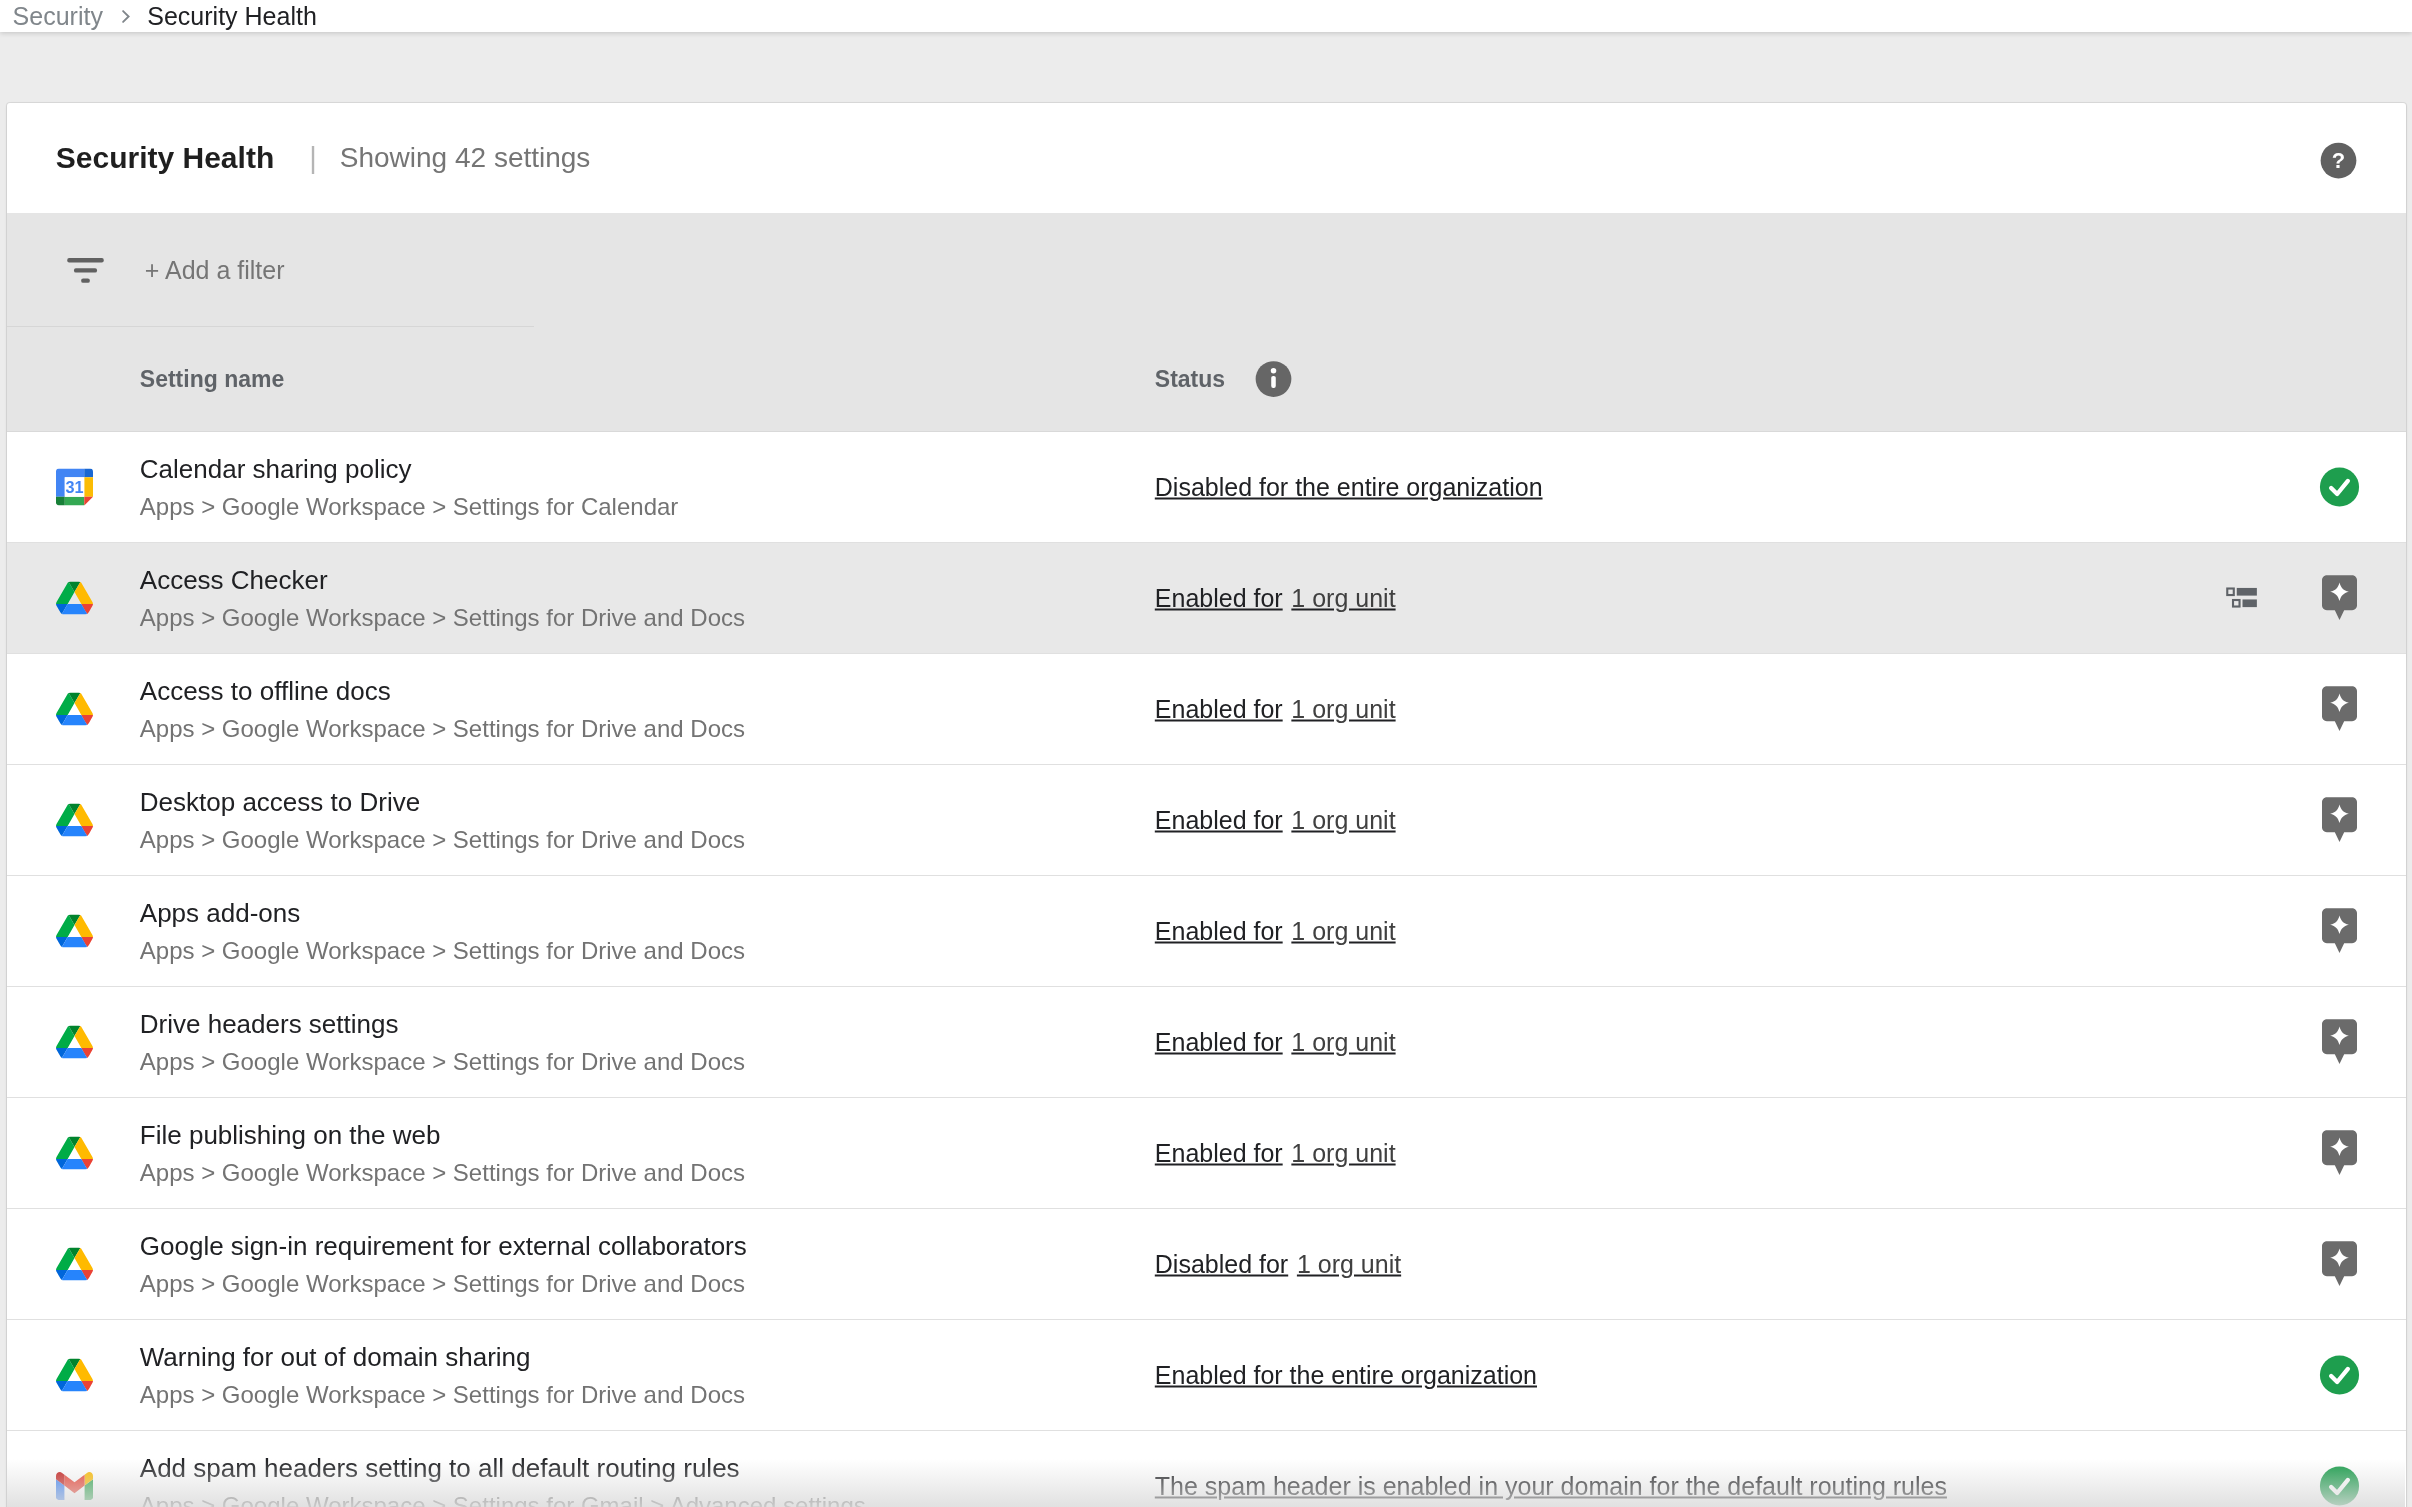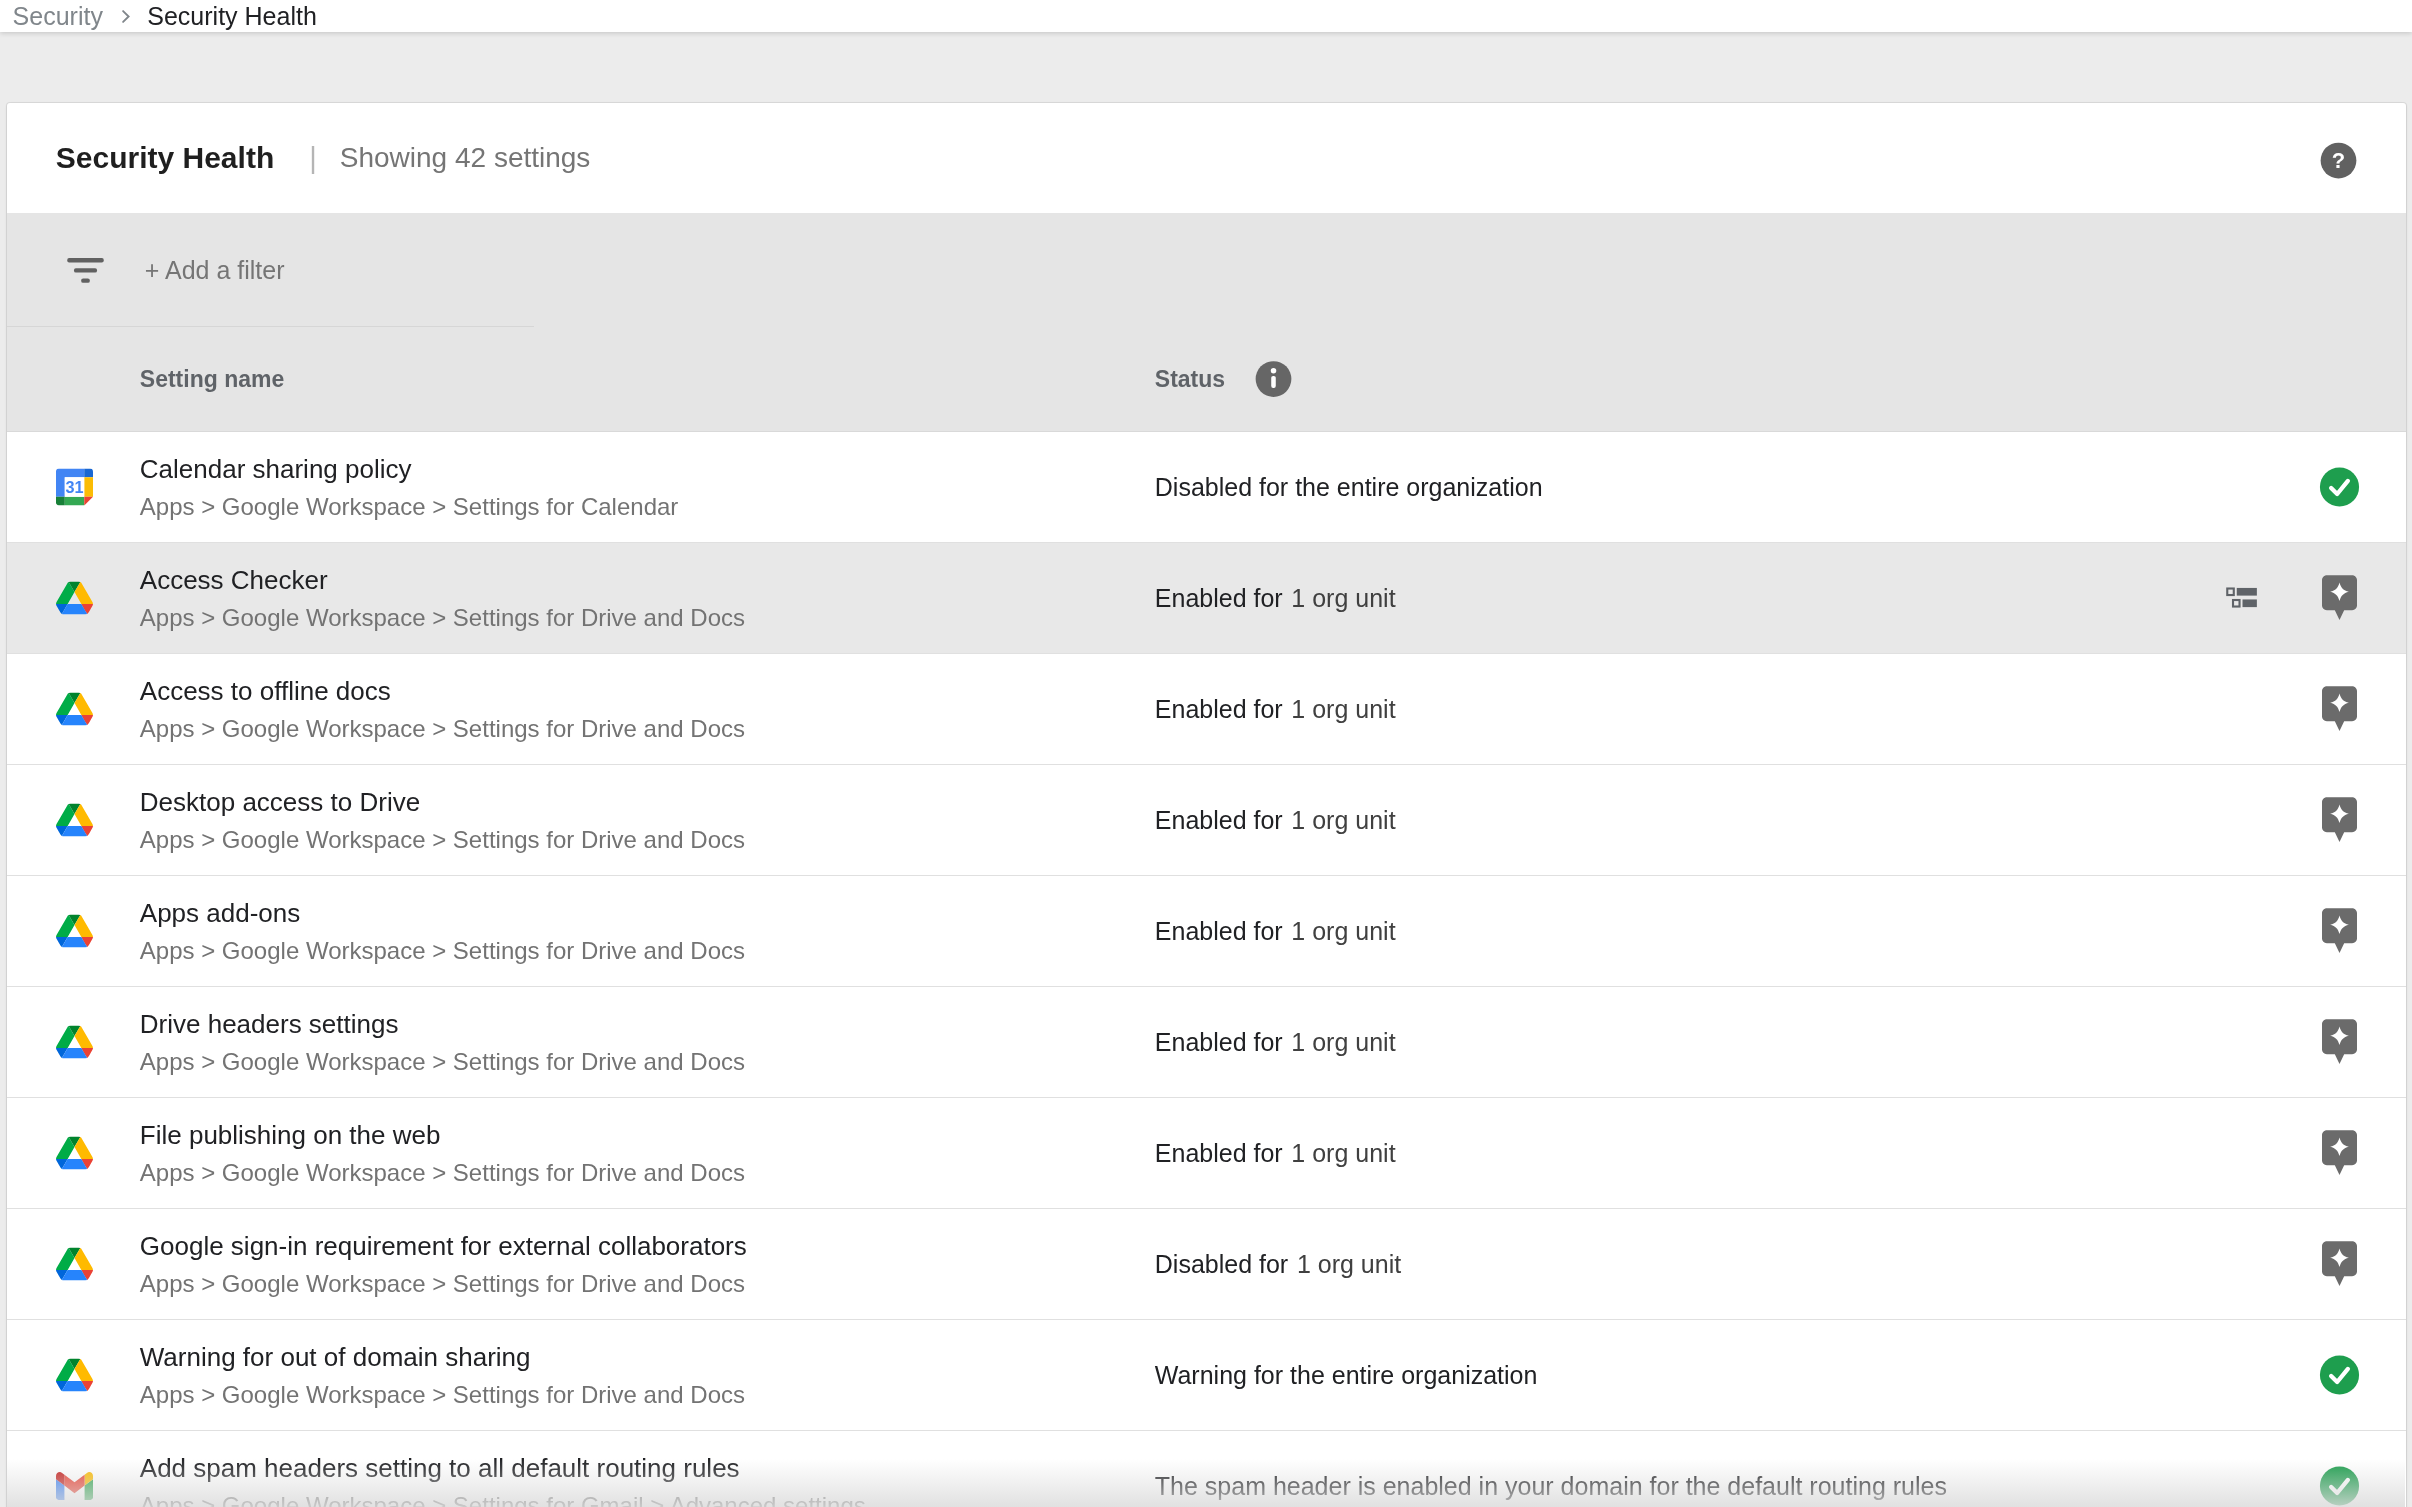--- a/index.html
+++ b/index.html
@@ -51,21 +51,21 @@
   .row.selected{background:#e8e8e8;}
   .app-icon{position:absolute;left:49px;top:50%;transform:translateY(-50%);width:37px;display:flex;justify-content:center;}
   .app-icon svg{display:block;}
   svg[data-app="calendar"]{width:37px;height:37px;}
   svg[data-app="drive"]{width:37px;height:33px;}
   svg[data-app="gmail"]{width:37px;height:28px;}
   .text-block{position:absolute;left:133px;top:50%;transform:translateY(-50%);}
   .title{font-size:26px;color:#202124;line-height:33px;white-space:nowrap;}
   .path{font-size:24px;color:#737373;line-height:31px;margin-top:4.9px;white-space:nowrap;}
   .status{position:absolute;left:1148px;top:50%;transform:translateY(-50%);
-    display:flex;align-items:baseline;gap:8.7px;font-size:25px;color:#202124;white-space:nowrap;}
+    display:flex;align-items:baseline;gap:8.7px;font-size:25px;color:#202124;white-space:nowrap;text-decoration:underline;}
   .status-link{color:#404040;text-decoration:none;cursor:pointer;text-align:right;}
   .org-units-icon{position:absolute;right:147px;top:50%;transform:translateY(-50%);display:flex;}
   .org-units-icon svg{width:33px;height:23px;display:block;}
   .indicator{position:absolute;right:44px;top:50%;transform:translateY(-50%);
     width:45px;display:flex;justify-content:center;align-items:center;}
   svg[data-indicator="check"]{width:41px;height:41px;}
   svg[data-indicator="recommendation"]{width:35px;height:46px;cursor:pointer;}
   
   .bottom-fade{
     position:absolute;left:6.8px;right:6.8px;top:1459px;height:49px;z-index:5;pointer-events:none;
@@ -386,21 +386,21 @@
         <path fill="#2684fc" d="m59.8 53h-32.3l-13.75 23.8c1.35.8 2.9 1.2 4.5 1.2h50.8c1.6 0 3.15-.45 4.5-1.2z"></path>
         <path fill="#ffba00" d="m73.4 26.5-12.7-22c-.8-1.4-1.95-2.5-3.3-3.3l-13.75 23.8 16.15 28h27.45c0-1.55-.4-3.1-1.2-4.5z"></path>
       </svg>
 
     </span>
     <div class="text-block">
       <div class="title">Warning for out of domain sharing</div>
       <div class="path">Apps &gt; Google Workspace &gt; Settings for Drive and Docs</div>
     </div>
     <div class="status">
-      <span class="status-text">Warning for the entire organization</span>
+      <span class="status-text">Enabled for the entire organization</span>
 
     </div>
 
     <span class="indicator">
       <svg data-indicator="check" viewBox="0 0 44 44">
         <circle cx="22" cy="22" r="21" fill="#1e9e4e"></circle>
         <path d="M13 23l6.5 6.5L31 15.5" stroke="#ffffff" stroke-width="4.6" fill="none" stroke-linecap="round" stroke-linejoin="round"></path>
       </svg>
 
     </span>

